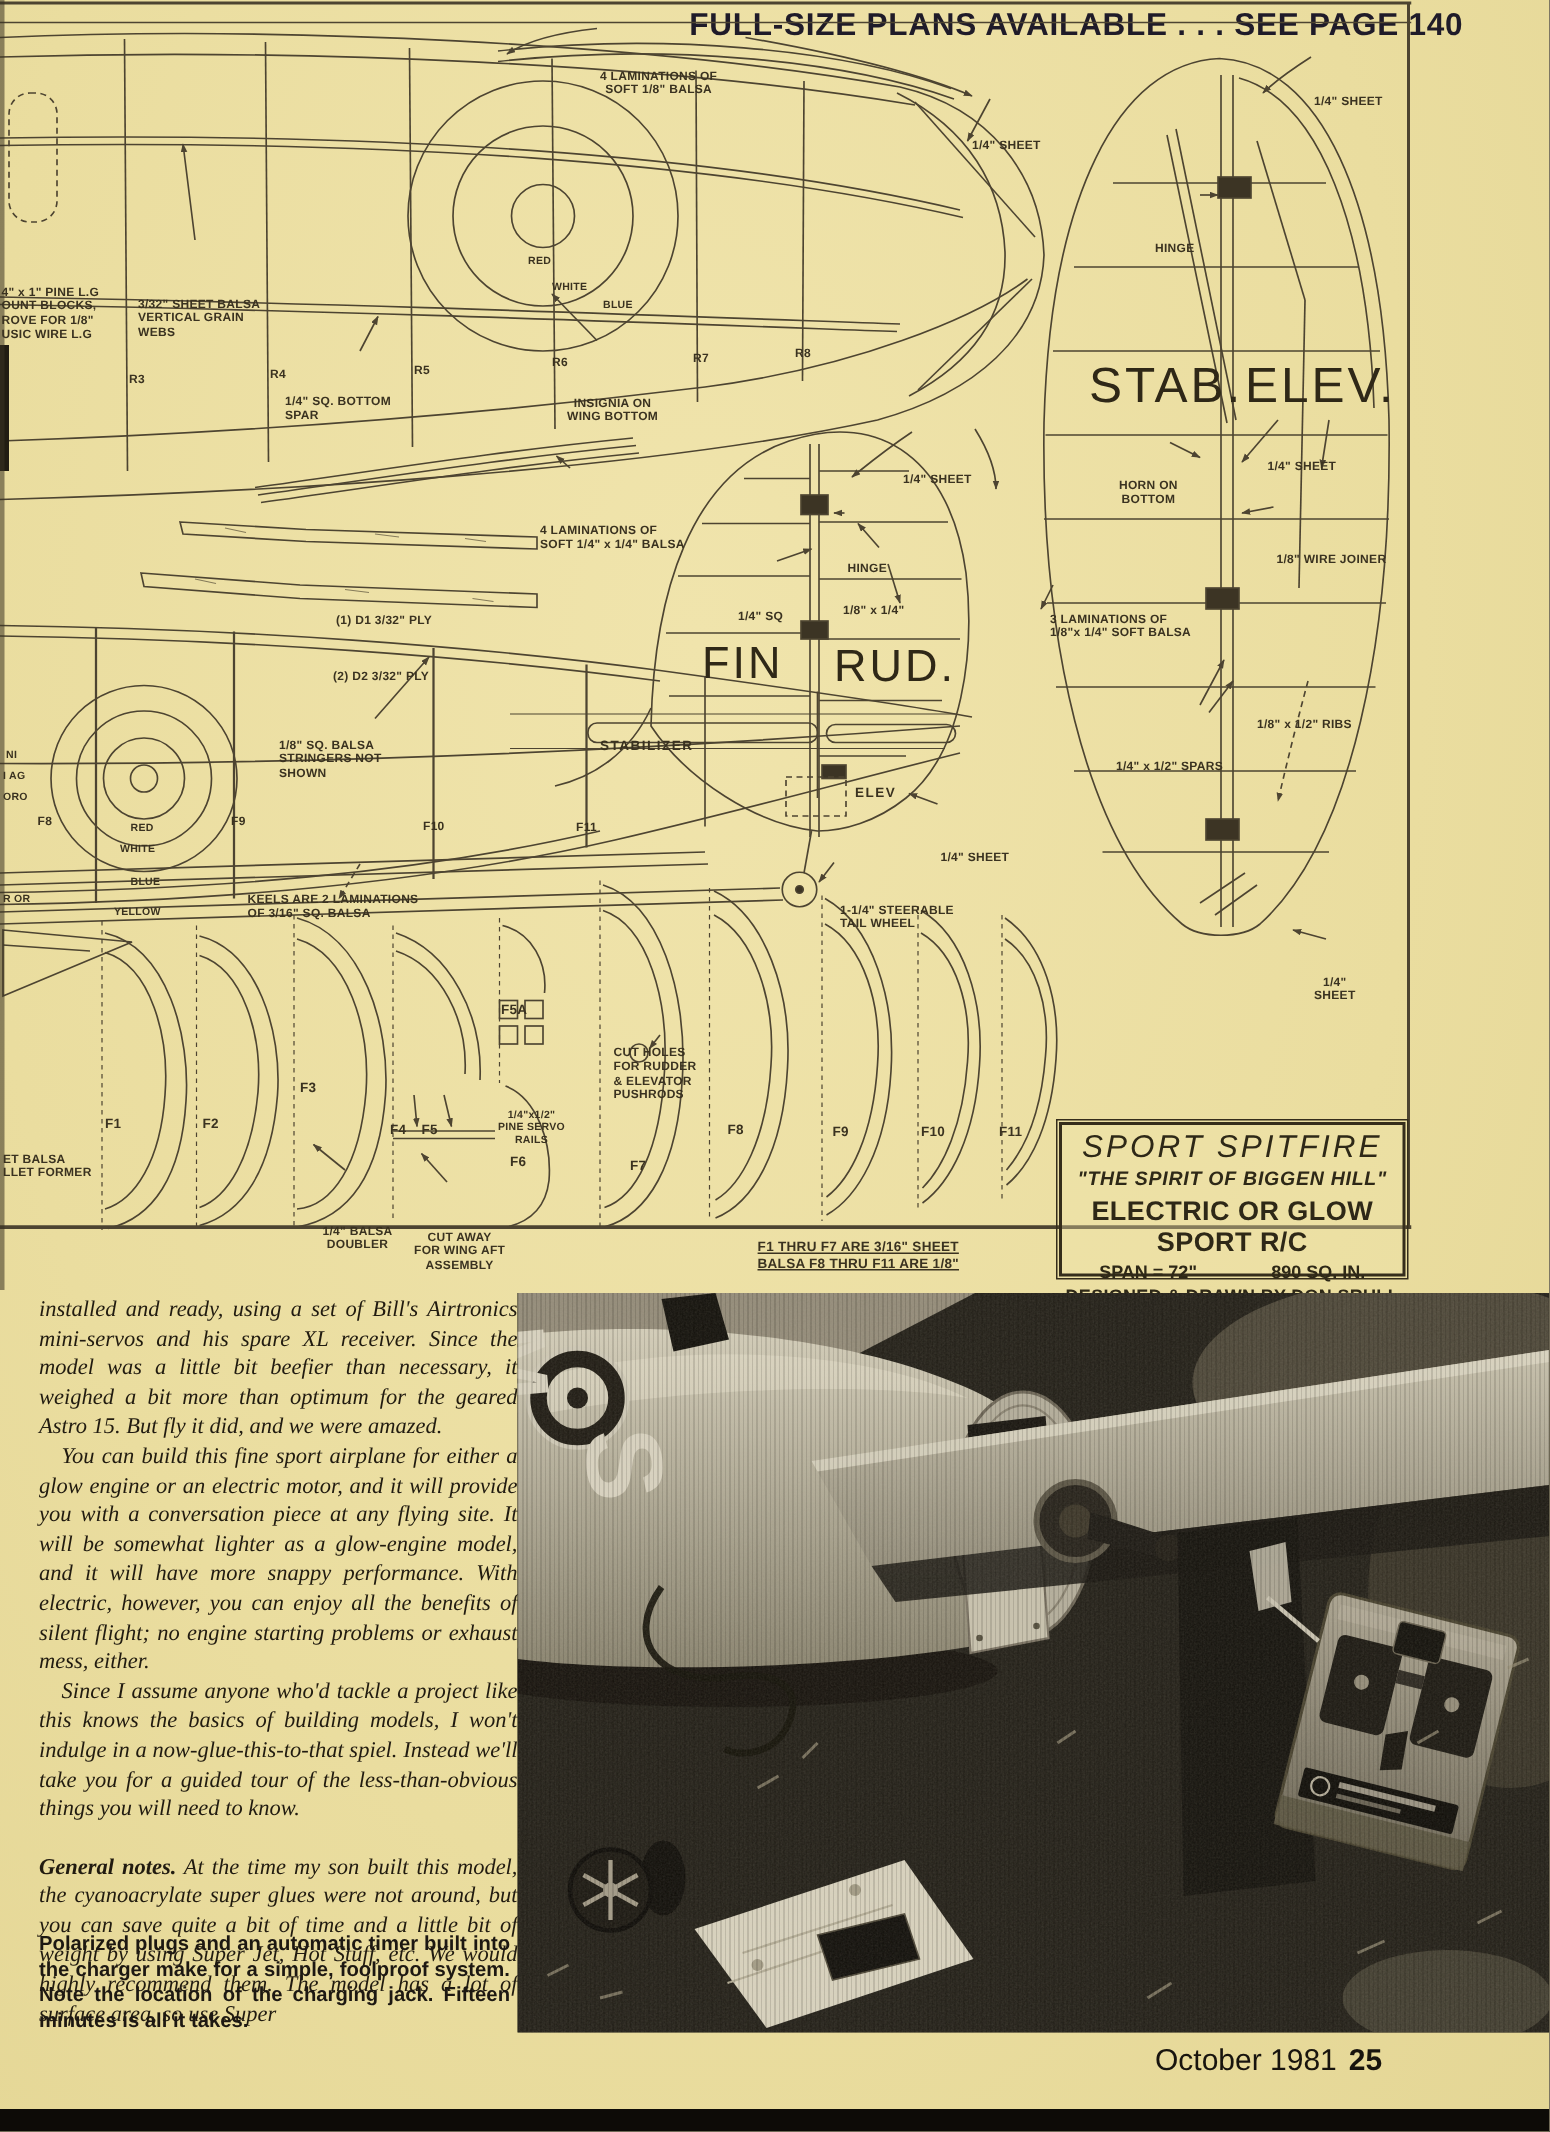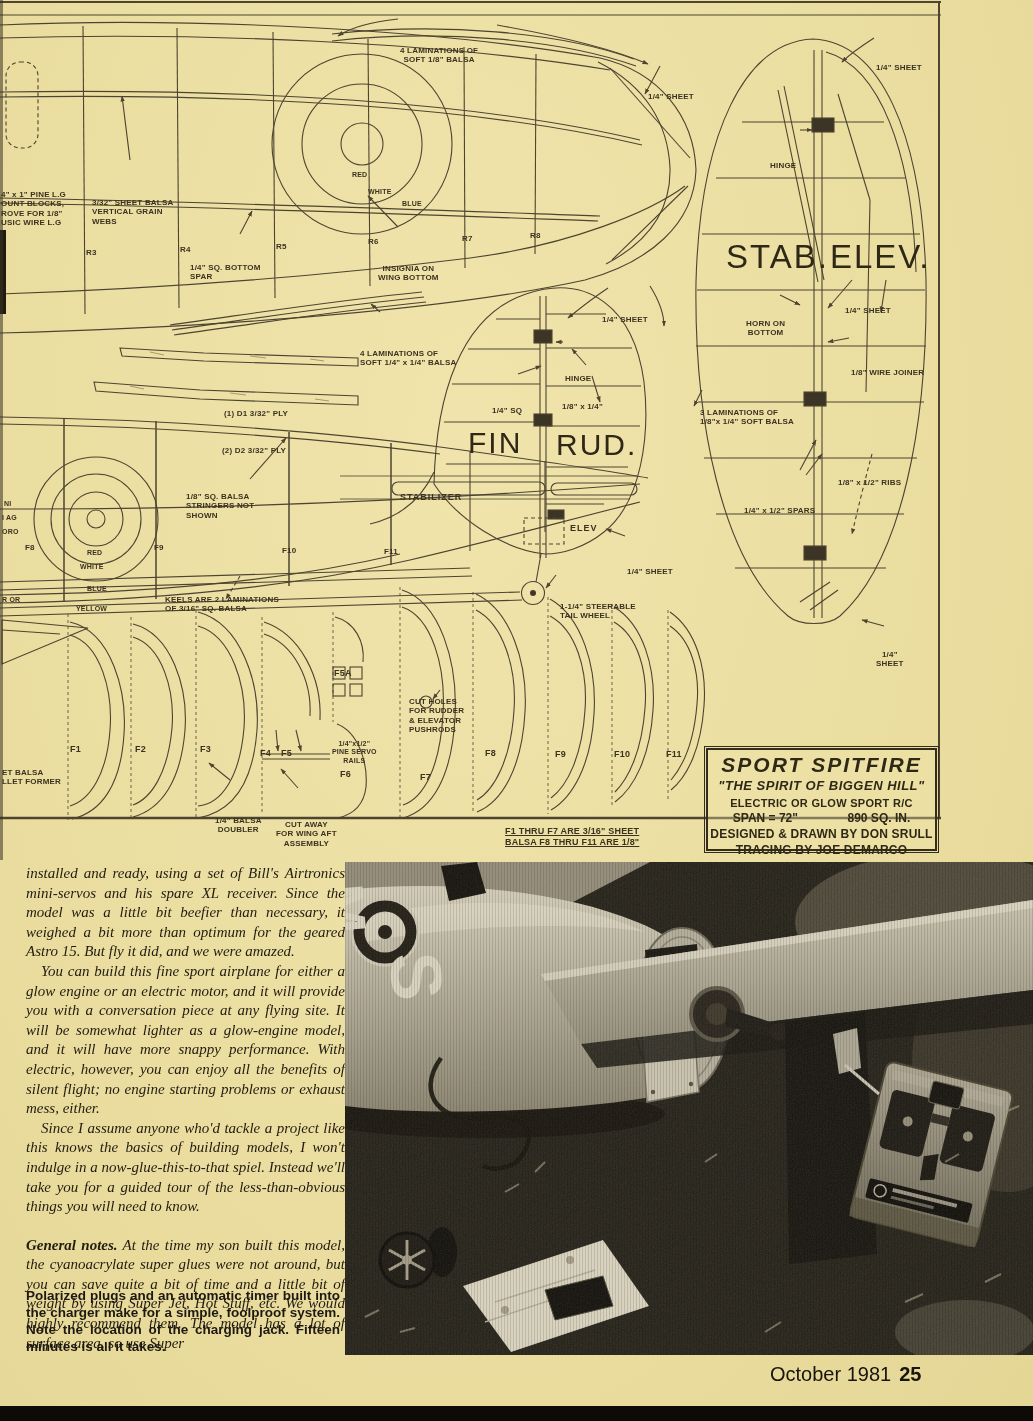--- a/index.html
+++ b/index.html
@@ -21,23 +21,23 @@
   .big{position:absolute;color:#2f2817;font-weight:400;white-space:nowrap;}
   .pill-lbl{position:absolute;font-size:9px;font-weight:600;letter-spacing:1px;color:#3a3220;}
   .weights{position:absolute;left:755px;top:696px;width:182px;color:#332b19;}
   .weights .wt{display:block;text-align:center;font-size:9.5px;font-weight:bold;letter-spacing:1px;}
   .weights .wt span{border-bottom:1.5px solid #332b19;padding:0 4px 1px;}
   .weights .rows{margin-top:3px;display:grid;grid-template-columns:116px auto;row-gap:1px;
                  font-size:9px;font-weight:bold;letter-spacing:.2px;}
   .title-block{position:absolute;left:706px;top:748px;width:227px;height:99px;
                border:2.5px solid #352d1b;outline:1px solid #352d1b;outline-offset:1px;
                background:rgba(240,228,172,.35);color:#2e2817;text-align:center;}
-  .tb-title{font-size:21px;font-weight:bold;font-style:italic;letter-spacing:2px;margin-top:3px;}
+  .tb-title{font-size:21px;font-weight:normal;font-style:italic;letter-spacing:2px;margin-top:3px;}
   .tb-sub{font-size:13px;font-weight:bold;font-style:italic;letter-spacing:.5px;margin-top:1px;}
-  .tb-line{font-size:11px;font-weight:bold;margin-top:4px;letter-spacing:.3px;}
+  .tb-line{font-size:18px;font-weight:bold;margin-top:4px;letter-spacing:.3px;}
   .tb-row{display:flex;justify-content:space-around;font-size:12px;font-weight:bold;margin-top:2px;}
   .tb-credit{font-size:12px;font-weight:bold;margin-top:2px;letter-spacing:.2px;}
   
   .article{position:absolute;left:26px;top:864px;width:319px;color:#211b10;
            font-family:"Liberation Serif",serif;font-size:15px;line-height:19.6px;text-align:justify;}
   .article p{margin:0;font-style:italic;}
   .article p.ind{text-indent:15px;}
   .article p.gap{margin-top:19px;}
   .caption{position:absolute;left:26px;top:1287px;width:314px;color:#1d1812;
            font-family:"Liberation Sans",sans-serif;font-size:13.5px;font-weight:bold;
@@ -48,20 +48,21 @@
   .halftone{position:absolute;inset:0;pointer-events:none;
             background:repeating-linear-gradient(90deg,rgba(15,12,6,.13) 0 1px,rgba(0,0,0,0) 1px 3px);}
   svg{display:block;}
   #plan-svg{position:absolute;left:0;top:0;}
 </style>
 </head>
 <body>
 
 <div class="page">
 
+  <div class="header">FULL-SIZE PLANS AVAILABLE . . . SEE PAGE 140</div>
 
   <svg id="plan-svg" width="941" height="822" viewBox="0 38 941 822">
     <defs>
       <marker id="ah" markerWidth="7" markerHeight="6" refX="5" refY="2" orient="auto">
         <path d="M0,0 L5.5,2 L0,4 Z" fill="#4d4431" stroke="none"></path>
       </marker>
     </defs>
     <g fill="none" stroke="#4d4431" stroke-width="1.1">
 
       <g stroke-width="2">
@@ -325,21 +326,21 @@
   <span class="lbl tiny" style="left:87px;top:585px">BLUE</span>
   <span class="lbl tiny" style="left:76px;top:605px">YELLOW</span>
   <span class="lbl tiny" style="left:4px;top:500px">NI</span>
   <span class="lbl tiny" style="left:2px;top:514px">I AG</span>
   <span class="lbl tiny" style="left:2px;top:528px">ORO</span>
   <span class="lbl tiny" style="left:2px;top:596px">R OR</span>
   <span class="lbl" style="left:2px;top:768px">ET BALSA
 LLET FORMER</span>
   <span class="lbl" style="left:70px;top:744px;font-size:9px">F1</span>
   <span class="lbl" style="left:135px;top:744px;font-size:9px">F2</span>
-  <span class="lbl" style="left:200px;top:744px;font-size:9px">F3</span>
+  <span class="lbl" style="left:200px;top:720px;font-size:9px">F3</span>
   <span class="lbl" style="left:260px;top:748px;font-size:9px">F4</span>
   <span class="lbl" style="left:281px;top:748px;font-size:9px">F5</span>
   <span class="lbl" style="left:334px;top:668px;font-size:9px">F5A</span>
   <span class="lbl" style="left:340px;top:769px;font-size:9px">F6</span>
   <span class="lbl" style="left:420px;top:772px;font-size:9px">F7</span>
   <span class="lbl" style="left:485px;top:748px;font-size:9px">F8</span>
   <span class="lbl" style="left:555px;top:749px;font-size:9px">F9</span>
   <span class="lbl" style="left:614px;top:749px;font-size:9px">F10</span>
   <span class="lbl" style="left:666px;top:749px;font-size:9px">F11</span>
   <span class="lbl tiny c" style="left:332px;top:740px">1/4"x1/2"

